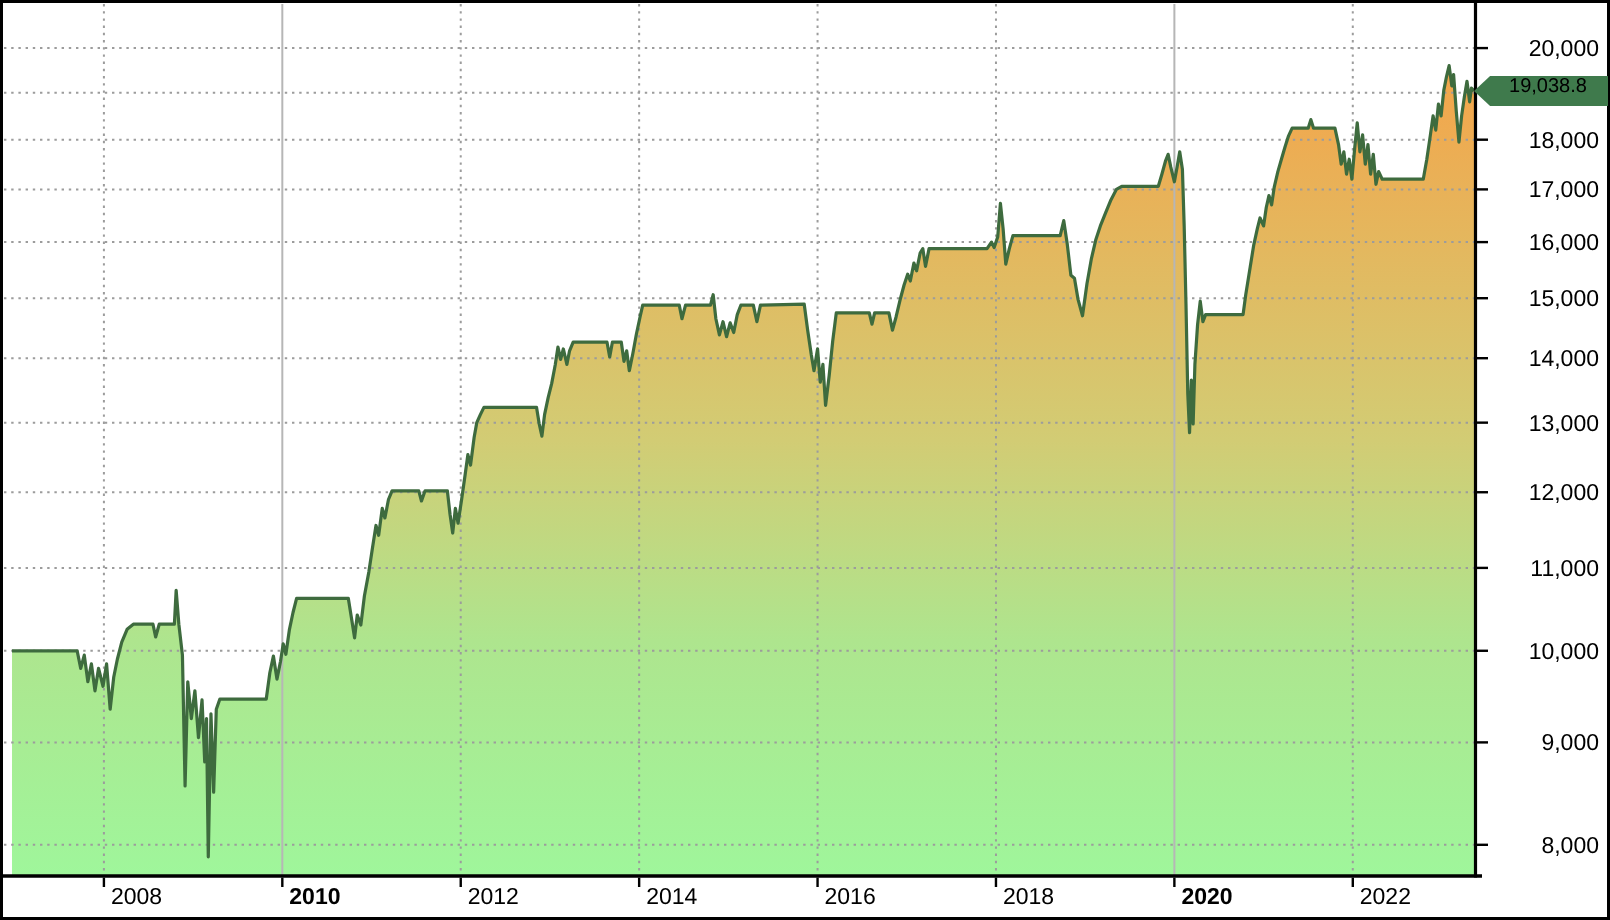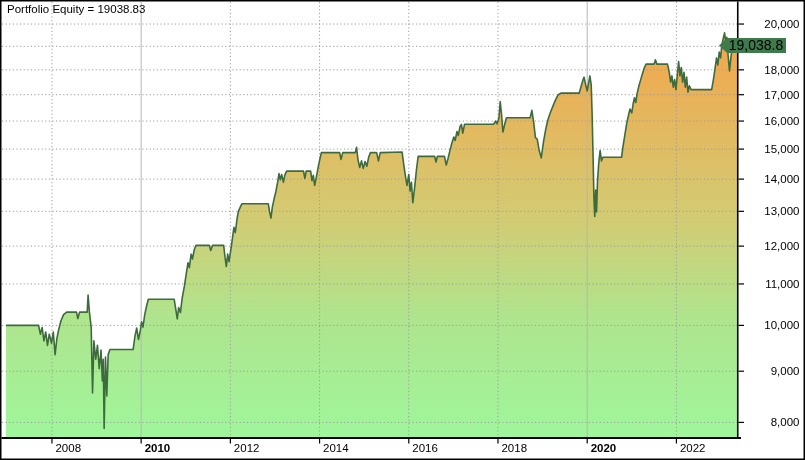--- a/index.html
+++ b/index.html
@@ -9,25 +9,25 @@
     background:#ffffff;
     font-family:"Liberation Sans",sans-serif;
     overflow:hidden;
   }
   .chart-svg{position:absolute;left:0;top:0;}
   .chart-title{
     position:absolute;left:7px;top:3px;
     font-size:11.5px;color:#000;white-space:nowrap;
   }
   .last-value-badge{
-    position:absolute;left:719px;width:67px;height:15px;
+    position:absolute;left:737px;width:67px;height:15px;
     clip-path:polygon(0 50%,12% 0,100% 0,100% 100%,12% 100%);
-    display:flex;align-items:flex-end;justify-content:center;
+    display:flex;align-items:flex-start;justify-content:center;
     padding-left:7px;box-sizing:border-box;
-    font-size:14px;color:#000;white-space:nowrap;
+    font-size:10px;color:#000;white-space:nowrap;
   }
 </style>
 </head>
 <body>
 
 <div class="window">
   <svg id="plot" class="chart-svg" width="805" height="460" viewBox="0 0 805 460">
       <defs>
         <linearGradient id="fillGrad" gradientUnits="userSpaceOnUse" x1="0" x2="0" y1="2" y2="438">
           <stop offset="0" stop-color="#f49f46"></stop>
@@ -97,17 +97,16 @@
       <line x1="408.77744087325704" y1="438.8" x2="408.77744087325704" y2="443.5" stroke="#000000" stroke-width="1.2"></line>
       <text x="412.27744087325704" y="452" text-anchor="start" fill="#000000" font-size="11.5" font-family="&quot;Liberation Sans&quot;, sans-serif" font-weight="normal">2016</text>
       <line x1="497.9830200121302" y1="438.8" x2="497.9830200121302" y2="443.5" stroke="#000000" stroke-width="1.2"></line>
       <text x="501.4830200121302" y="452" text-anchor="start" fill="#000000" font-size="11.5" font-family="&quot;Liberation Sans&quot;, sans-serif" font-weight="normal">2018</text>
       <line x1="587.1885991510035" y1="438.8" x2="587.1885991510035" y2="443.5" stroke="#000000" stroke-width="1.2"></line>
       <text x="590.6885991510035" y="452" text-anchor="start" fill="#000000" font-size="11.5" font-family="&quot;Liberation Sans&quot;, sans-serif" font-weight="bold">2020</text>
       <line x1="676.3941782898767" y1="438.8" x2="676.3941782898767" y2="443.5" stroke="#000000" stroke-width="1.2"></line>
       <text x="679.8941782898767" y="452" text-anchor="start" fill="#000000" font-size="11.5" font-family="&quot;Liberation Sans&quot;, sans-serif" font-weight="normal">2022</text>
       <rect x="0.75" y="0.75" width="803.5" height="458.5" fill="none" stroke="#000000" stroke-width="1.5"></rect>
     </svg>
-  <div class="chart-title">Portfolio Equity = 19038.83</div>
   <div class="last-value-badge" style="background: rgb(63, 122, 76); color: rgb(0, 0, 0); top: 37.9512px;">
     <span>19,038.8</span>
   </div>
 </div>
 
 </body></html>

